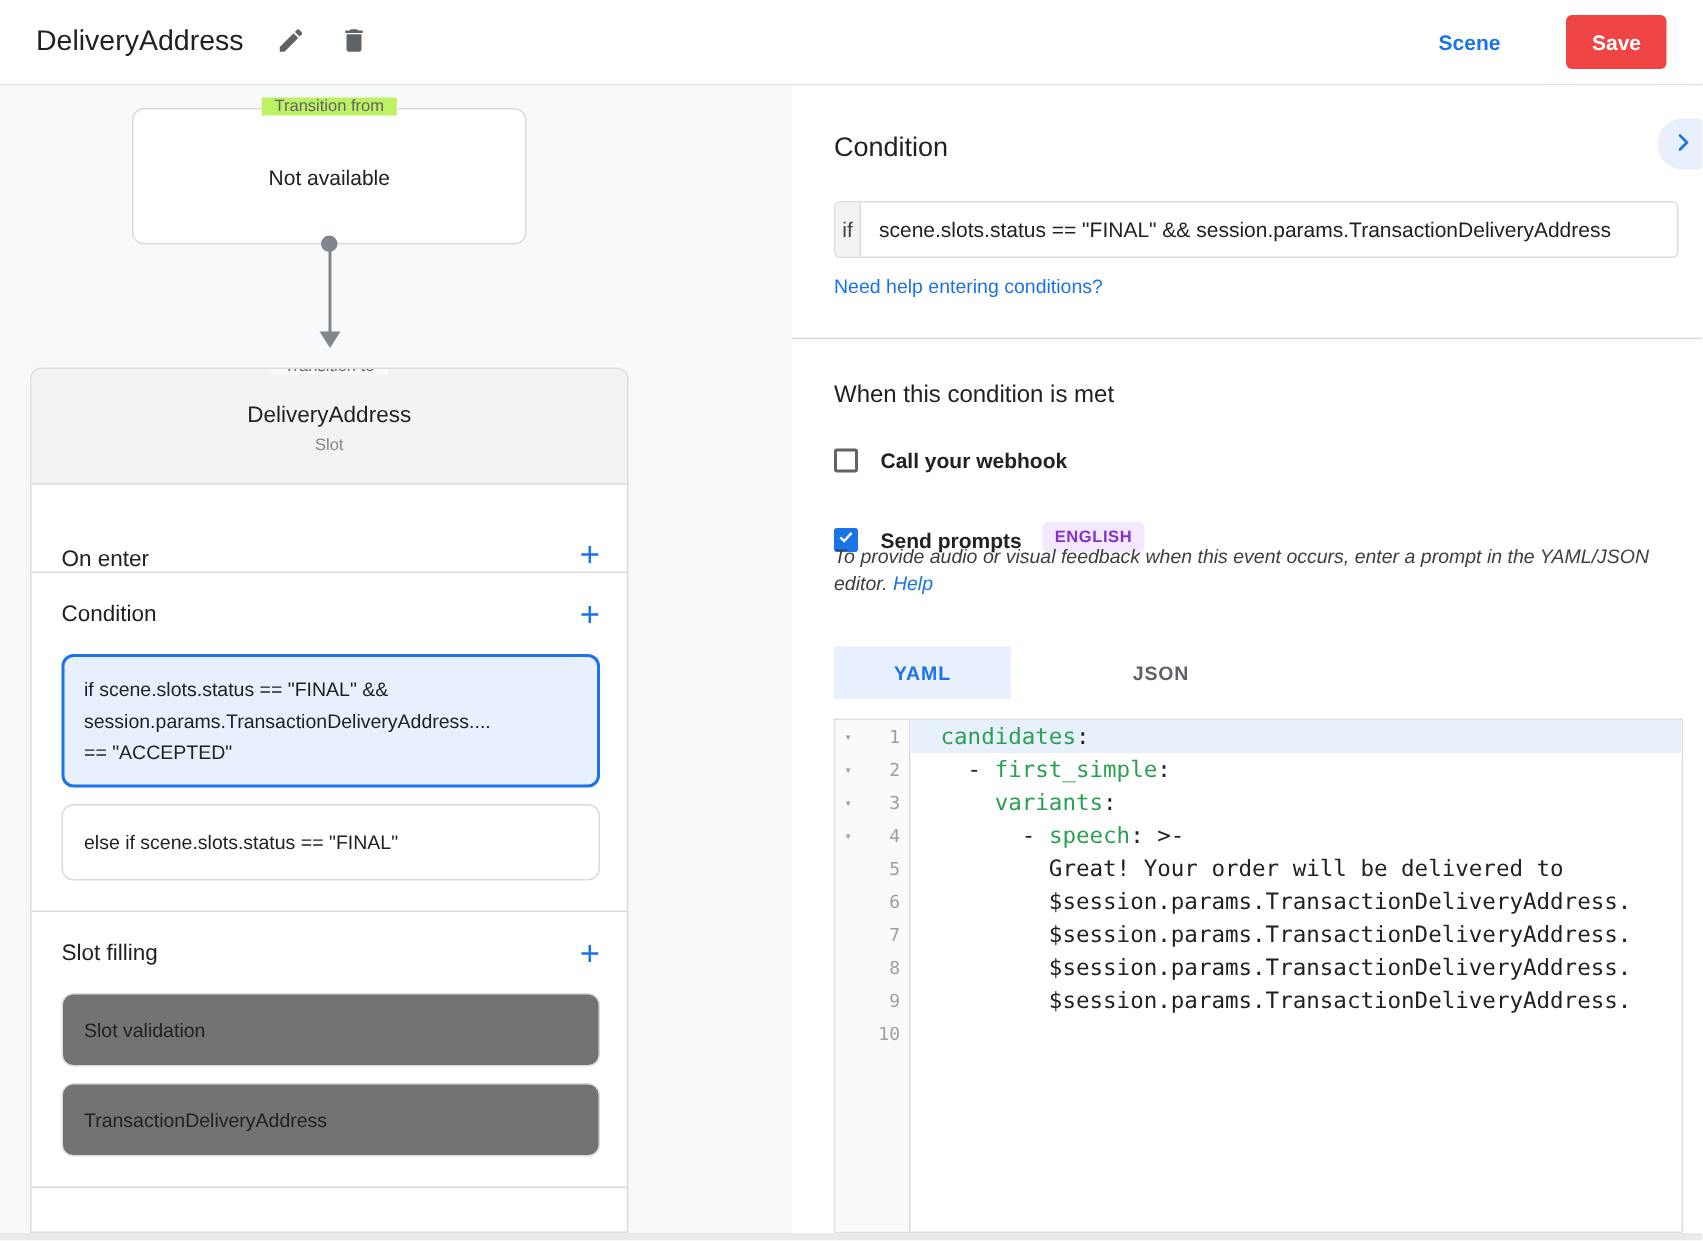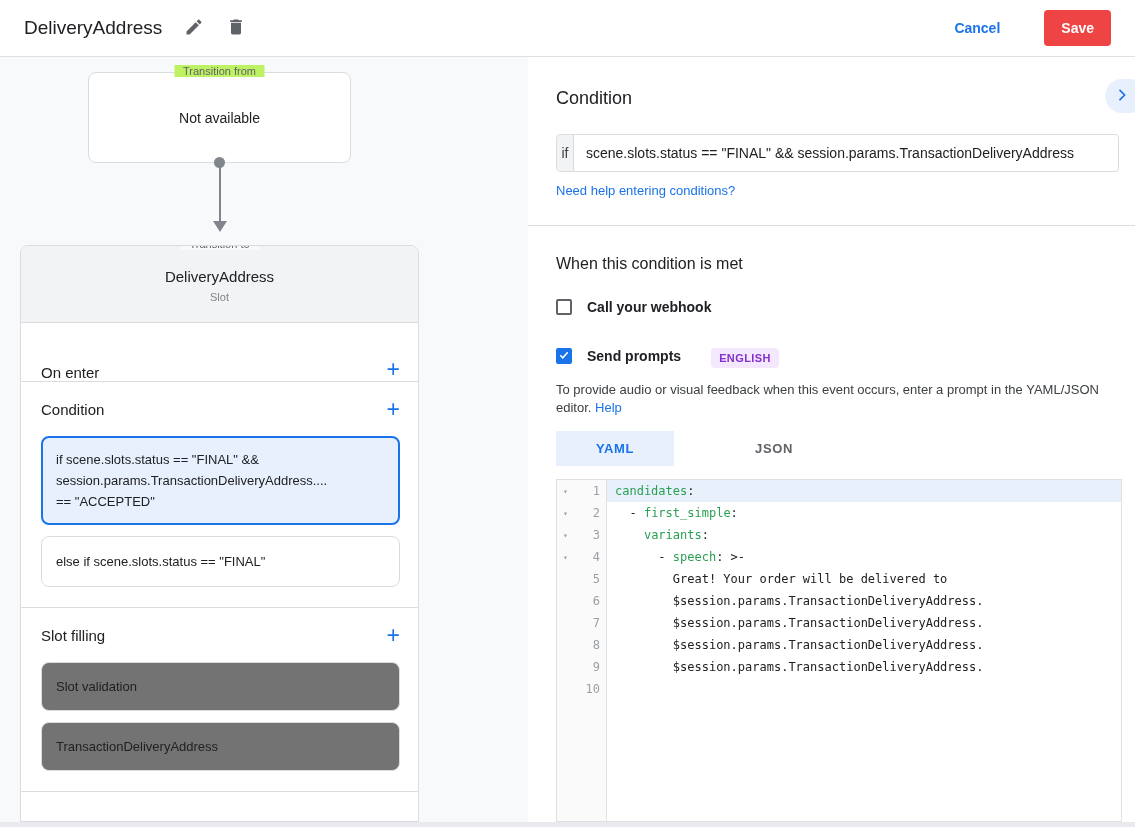--- a/index.html
+++ b/index.html
@@ -64,46 +64,46 @@
   .if-row { position:absolute; top:77px; left:28px; width:563px; height:38px; display:flex;
             border:1px solid #dadce0; border-radius:4px; overflow:hidden; background:#fff; }
   .if-cell { width:17px; flex:none; background:#f1f3f4; border-right:1px solid #dadce0;
              display:flex; align-items:center; justify-content:center; font-size:14px; color:#3c4043; }
   .if-input { flex:1; display:flex; align-items:center; padding:0 12px; font-size:14px;
               white-space:nowrap; overflow:hidden; color:#202124; }
   .help-link { position:absolute; top:126px; left:28px; font-size:13px; color:#1a73e8;
                text-decoration:none; cursor:pointer; }
   .panel-divider { position:absolute; top:168px; left:0; width:100%; height:1px; background:#dadce0; }
   .met-heading { position:absolute; top:198px; left:28px; font-size:16px; }
-  .check-row { position:absolute; left:28px; display:flex; align-items:flex-start; }
+  .check-row { position:absolute; left:28px; display:flex; align-items:flex-end; }
   .check-row.webhook { top:242px; }
   .check-row.prompts { top:291px; }
   .checkbox { width:16px; height:16px; border:2px solid #5f6368; border-radius:2px; background:#fff;
               cursor:pointer; flex:none; }
   .checkbox.checked { background:#1a73e8; border-color:#1a73e8; display:flex; align-items:center;
                       justify-content:center; }
   .check-label { margin-left:15px; font-size:14px; font-weight:bold; color:#202124; }
-  .lang-badge { margin-left:30px; background:#f3e8fd; color:#8430ce; font-size:11px;
+  .lang-badge { margin-left:14px; background:#f3e8fd; color:#8430ce; font-size:11px;
                 font-weight:bold; letter-spacing:.4px; padding:4px 8px; border-radius:4px; }
-  .prompt-desc { position:absolute; top:324px; left:28px; width:556px; font-size:13px;
-                 line-height:18px; color:#3c4043; }
+  .prompt-desc { position:absolute; top:305px; left:28px; width:556px; font-size:13px;
+                 line-height:18px; color:#3c4043;font-style:italic; }
   .inline-link { color:#1a73e8; text-decoration:none; cursor:pointer; }
   .tabs { position:absolute; top:374px; left:28px; display:flex;gap:41px; }
   .tab { width:118px; height:35px; display:flex; align-items:center; justify-content:center;
          font-size:13px; font-weight:bold; letter-spacing:.6px; color:#5f6368; cursor:pointer; }
   .tab.active { color:#1a73e8; background:#e8f0fe; }
   .editor { position:absolute; top:422px; left:28px; width:566px; height:343px;
             border:1px solid #e0e0e0; display:flex;
             font-family:"DejaVu Sans Mono","Liberation Mono",monospace; }
   .gutter { width:50px; flex:none; background:#fafafa; border-right:1px solid #e0e0e0; }
   .gutter-row { height:22px; display:flex; align-items:center; }
   .fold { width:17px; text-align:center; font-size:8px; color:#9aa0a6; cursor:pointer; }
   .lnum { flex:1; text-align:right; padding-right:6px; font-size:12px; color:#9aa0a6; }
   .code { flex:1; overflow:hidden; cursor:text; }
-  .code-row { height:22px; line-height:22px; white-space:pre; padding-left:8px; font-size:12px; }
+  .code-row { height:22px; line-height:22px; white-space:pre; padding-left:20px; font-size:15px; }
   .code-row.hl { background:#e8f1fb; }
   .key { color:#2aa053; }
   .plain { color:#202124; }
   .bottom-bar { position:absolute; left:0; bottom:0; width:100%; height:5px; background:#e8eaed; }
 </style>
 </head>
 <body>
 
 <div class="header">
   <span class="page-title">DeliveryAddress</span>
@@ -115,21 +115,21 @@
     </span>
   </button>
   <button class="icon-btn">
     <span>
       <svg width="20" height="20" viewBox="0 0 24 24" fill="#5f6368">
           <path d="M6 19c0 1.1.9 2 2 2h8c1.1 0 2-.9 2-2V7H6v12zM19 4h-3.5l-1-1h-5l-1 1H5v2h14V4z"></path>
         </svg>
     </span>
   </button>
   <span class="header-spacer"></span>
-  <button class="cancel-btn">Cancel</button>
+  <button class="cancel-btn">Scene</button>
   <button class="save-btn">Save</button>
 </div>
 
 <div class="main">
 
   <div class="graph">
 
     <div class="from-box">
       <span class="box-legend">Transition from</span>
       <span class="not-available">Not available</span>

